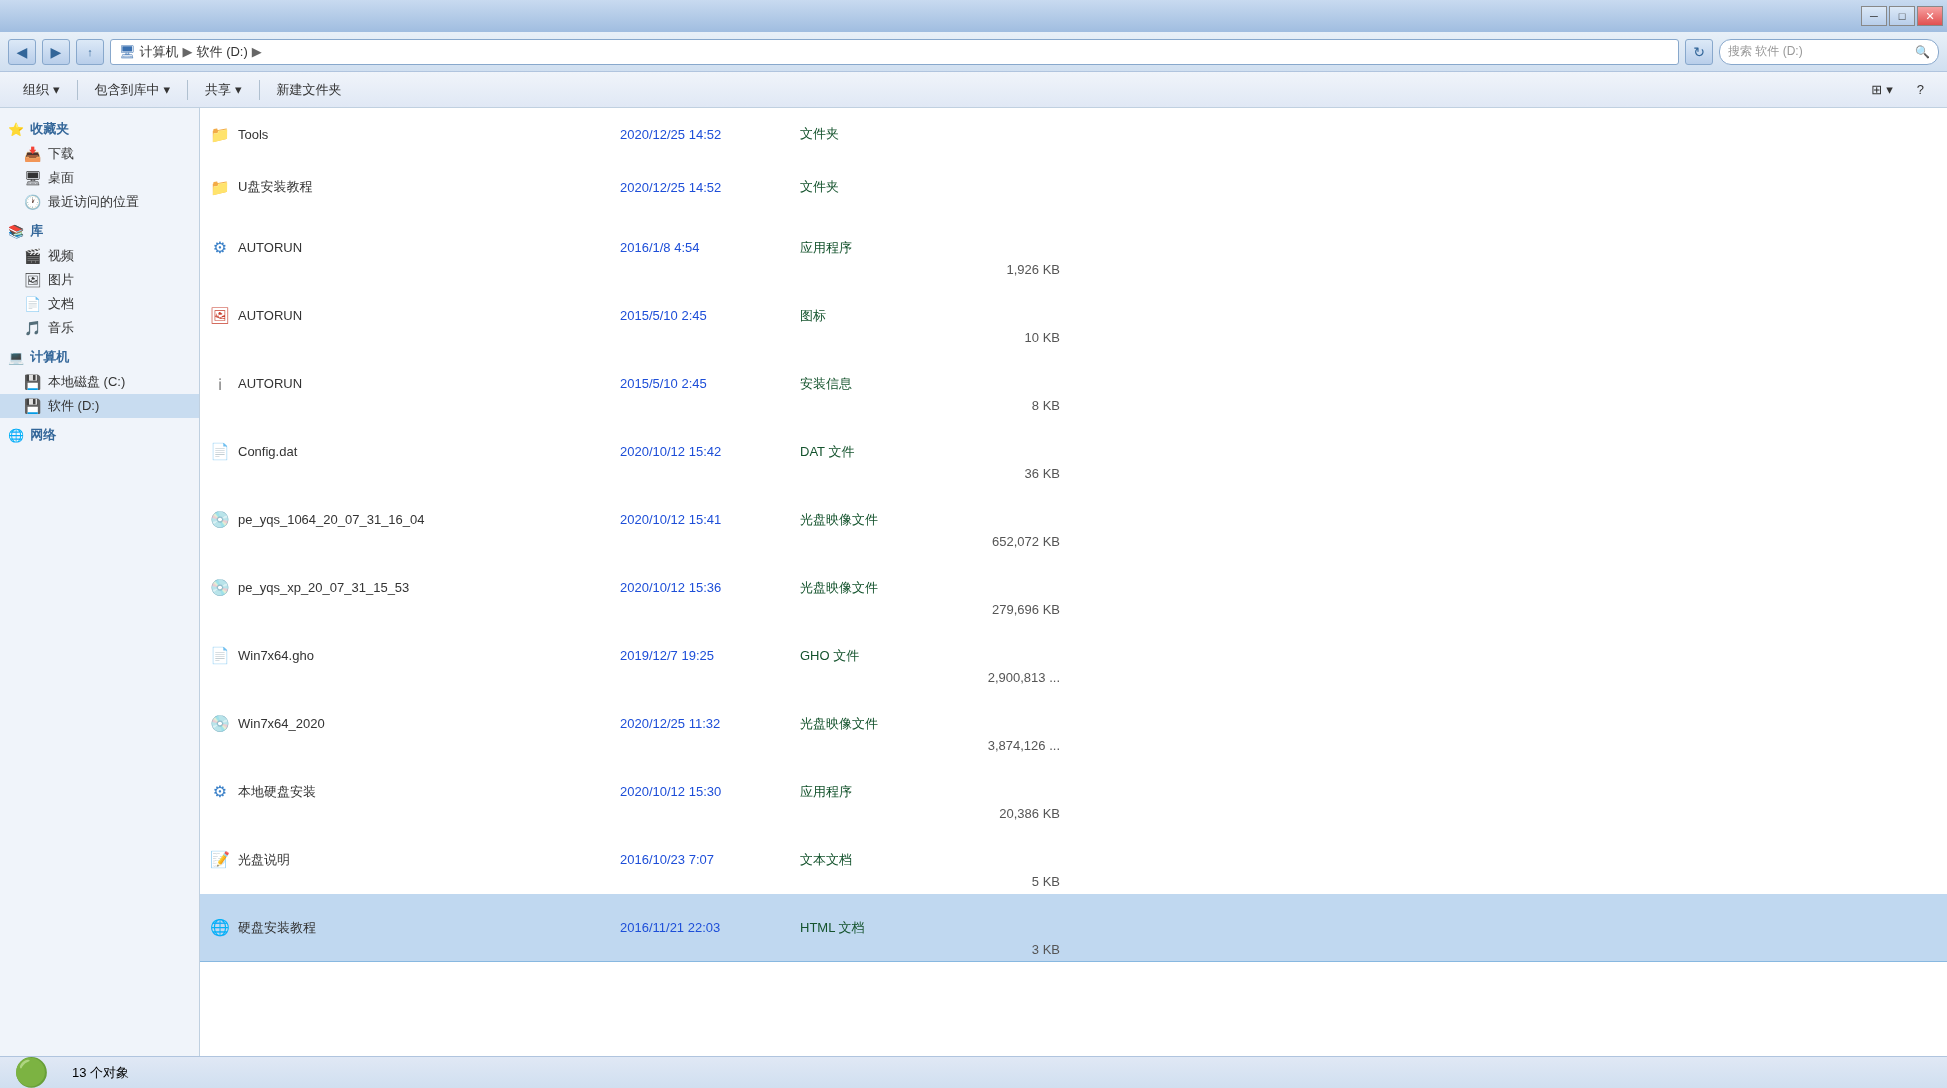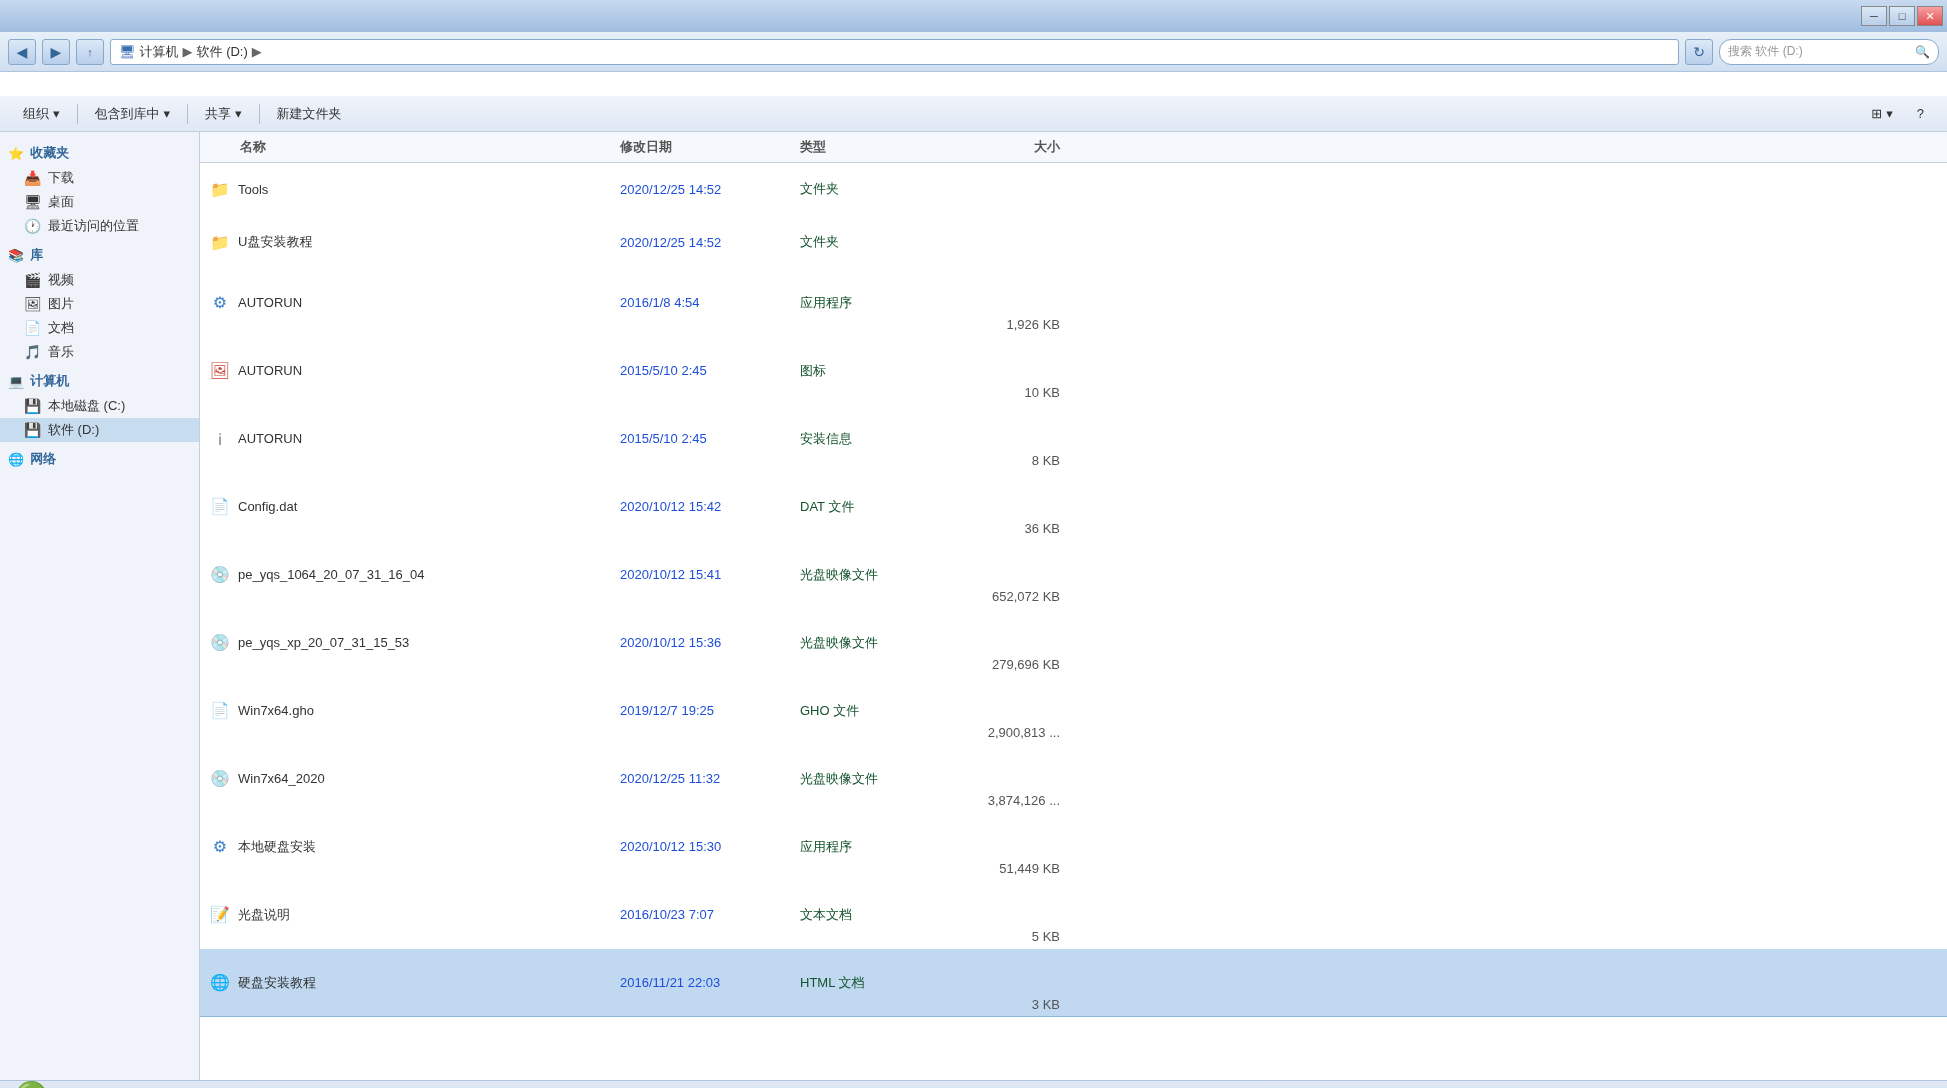--- a/index.html
+++ b/index.html
@@ -93,21 +93,20 @@
 
     
     .toolbar {
       height: 36px;
       background: linear-gradient(to bottom, #f0f4fa, #e0e8f5);
       display: flex;
       align-items: center;
       padding: 0 12px;
       gap: 2px;
       border-bottom: 1px solid #c0d0e0;
-      margin-top: 24px;
     }
     .toolbar-btn {
       height: 28px;
       padding: 0 10px;
       background: transparent;
       border: 1px solid transparent;
       border-radius: 3px;
       cursor: pointer;
       font-size: 13px;
       display: flex;
@@ -375,26 +374,20 @@
     <div class="sidebar-section">
       <div class="sidebar-header">
         <span>🌐</span>
         <span>网络</span>
       </div>
     </div>
   </div>
 
   <div class="content-area">
 
-    <div class="file-list-header">
-      <div class="col-name">名称</div>
-      <div class="col-date">修改日期</div>
-      <div class="col-type">类型</div>
-      <div class="col-size">大小</div>
-    </div>
 
     <div id="file-rows">
         <div class="file-row">
     <div class="file-name-cell">
       <span class="file-icon icon-folder">📁</span>
       <span class="file-name-text">Tools</span>
     </div>
     <div class="file-date">2020/12/25 14:52</div>
     <div class="file-type">文件夹</div>
     <div class="file-size"></div>
@@ -480,21 +473,21 @@
     <div class="file-type">光盘映像文件</div>
     <div class="file-size">3,874,126 ...</div>
   </div>
         <div class="file-row">
     <div class="file-name-cell">
       <span class="file-icon icon-exe">⚙</span>
       <span class="file-name-text">本地硬盘安装</span>
     </div>
     <div class="file-date">2020/10/12 15:30</div>
     <div class="file-type">应用程序</div>
-    <div class="file-size">51,449 KB</div>
+    <div class="file-size">20,386 KB</div>
   </div>
         <div class="file-row">
     <div class="file-name-cell">
       <span class="file-icon icon-txt">📝</span>
       <span class="file-name-text">光盘说明</span>
     </div>
     <div class="file-date">2016/10/23 7:07</div>
     <div class="file-type">文本文档</div>
     <div class="file-size">5 KB</div>
   </div>

